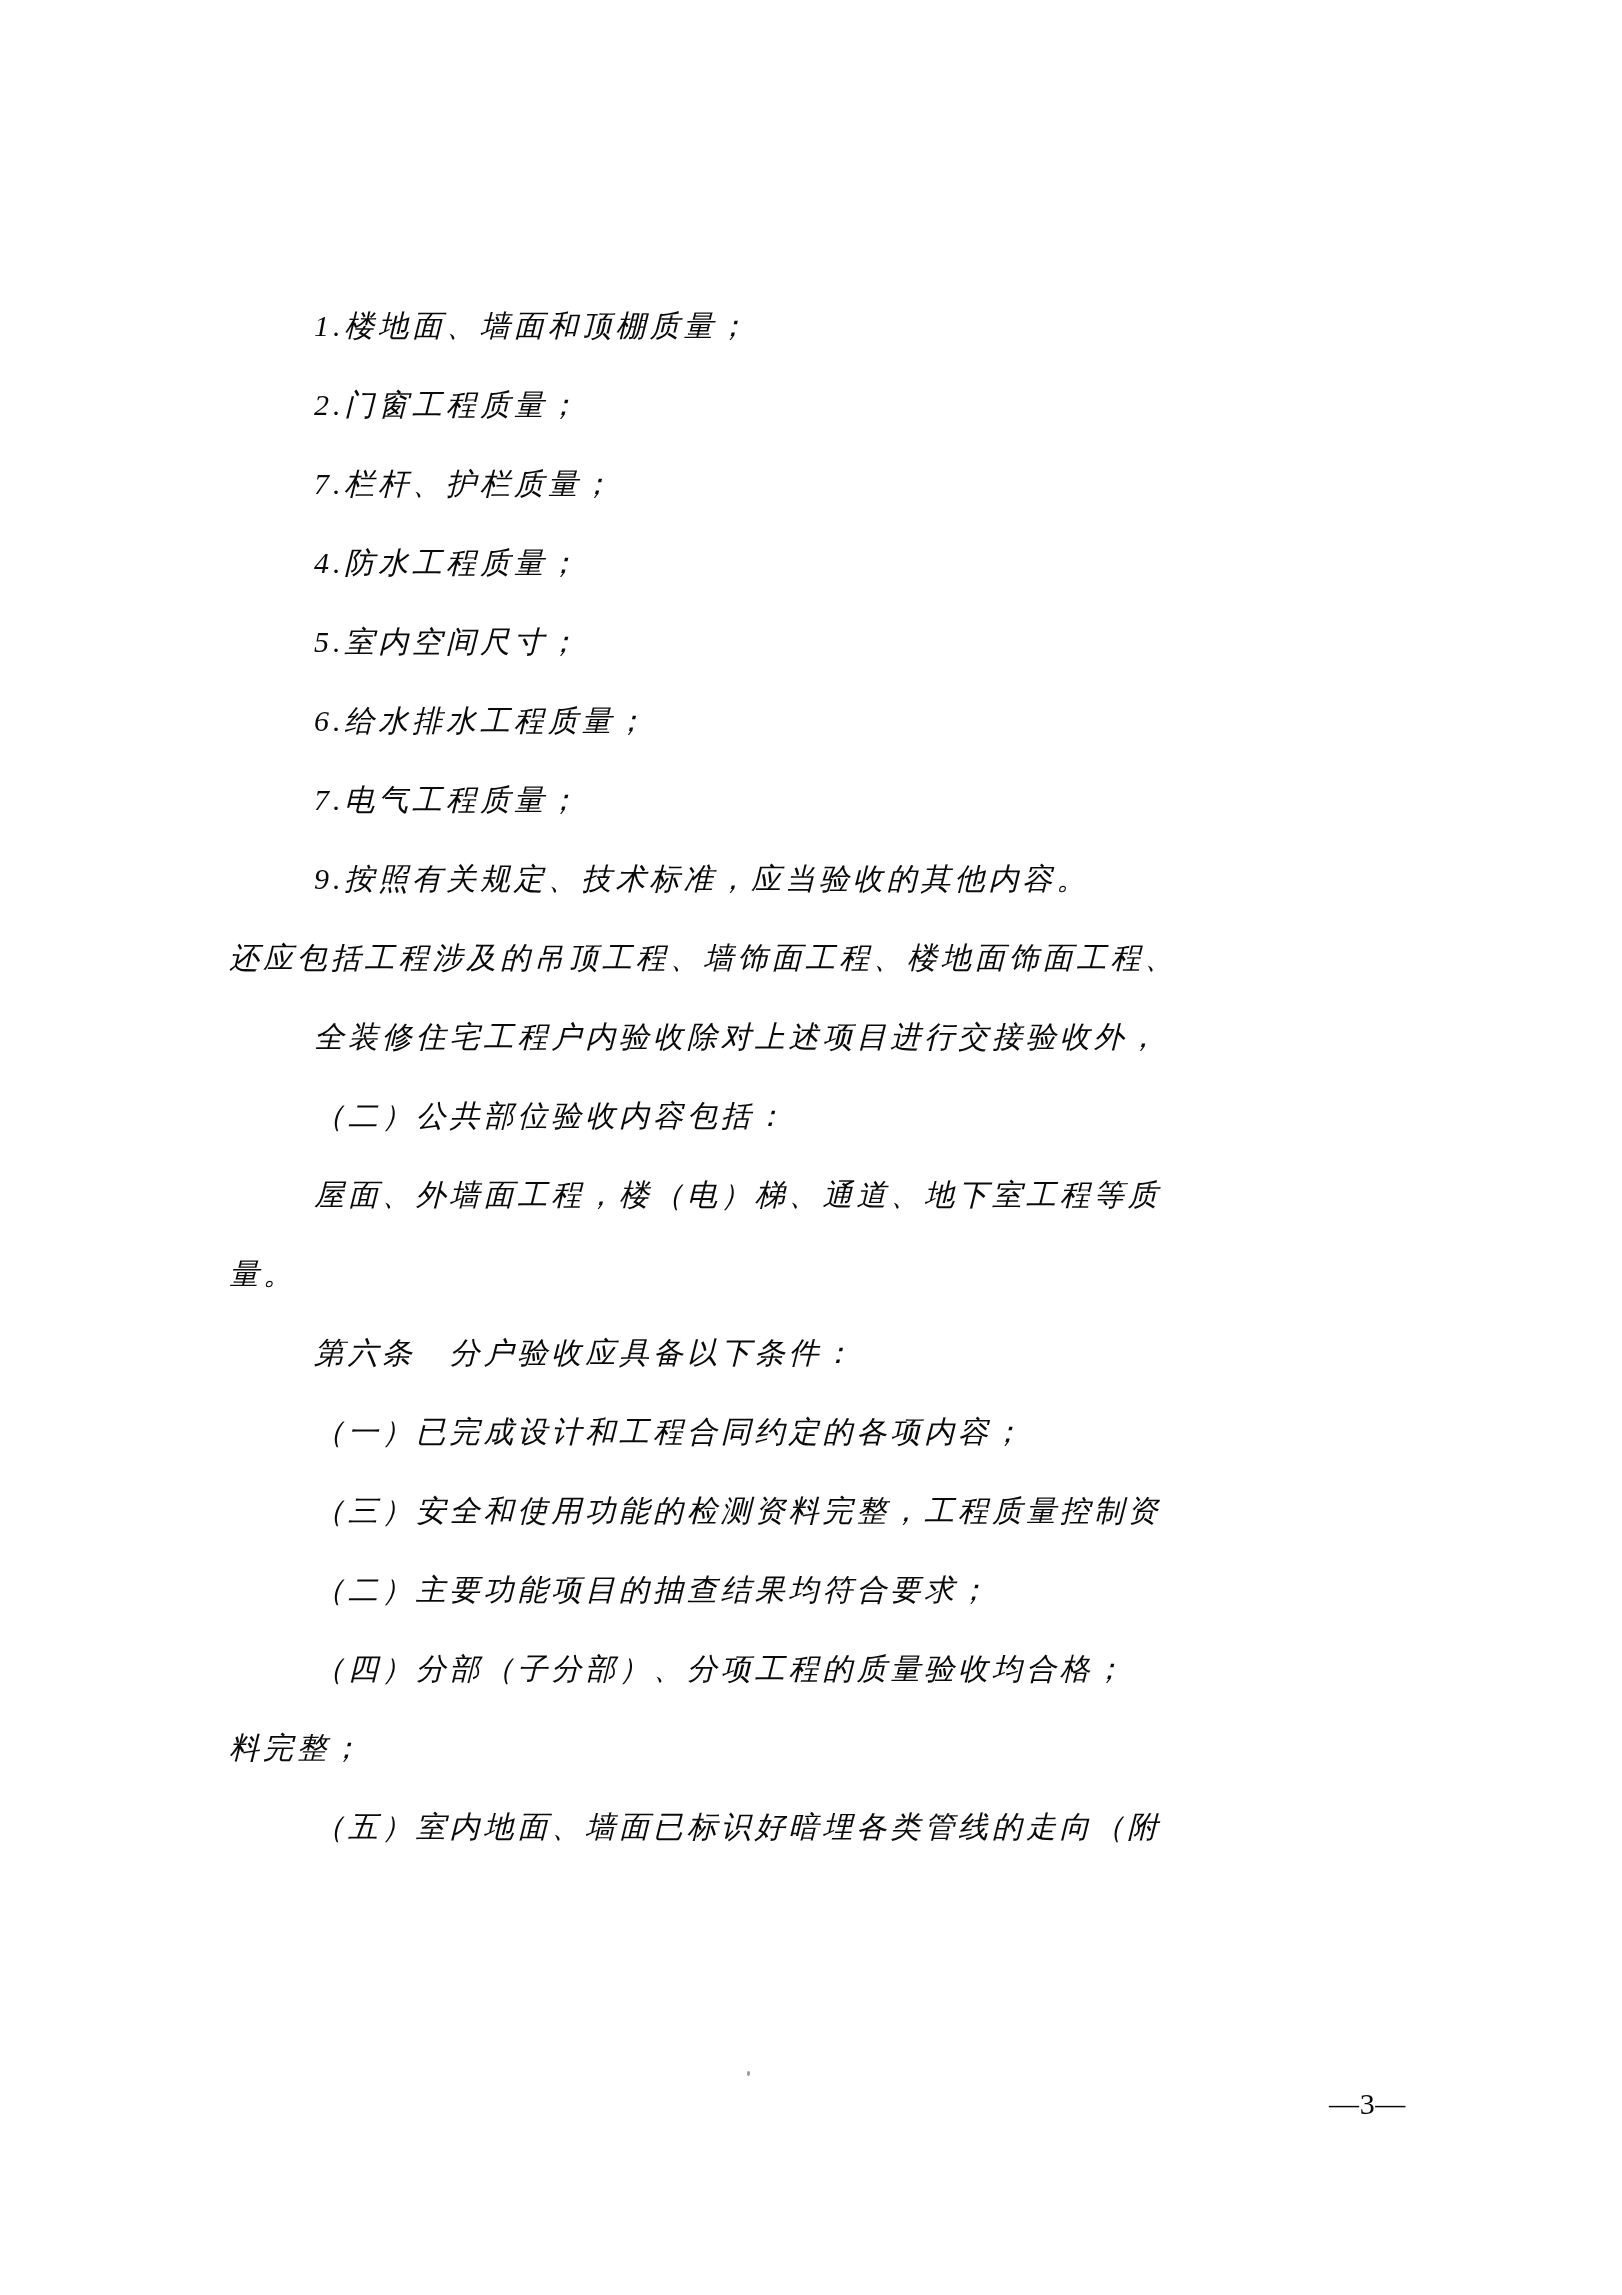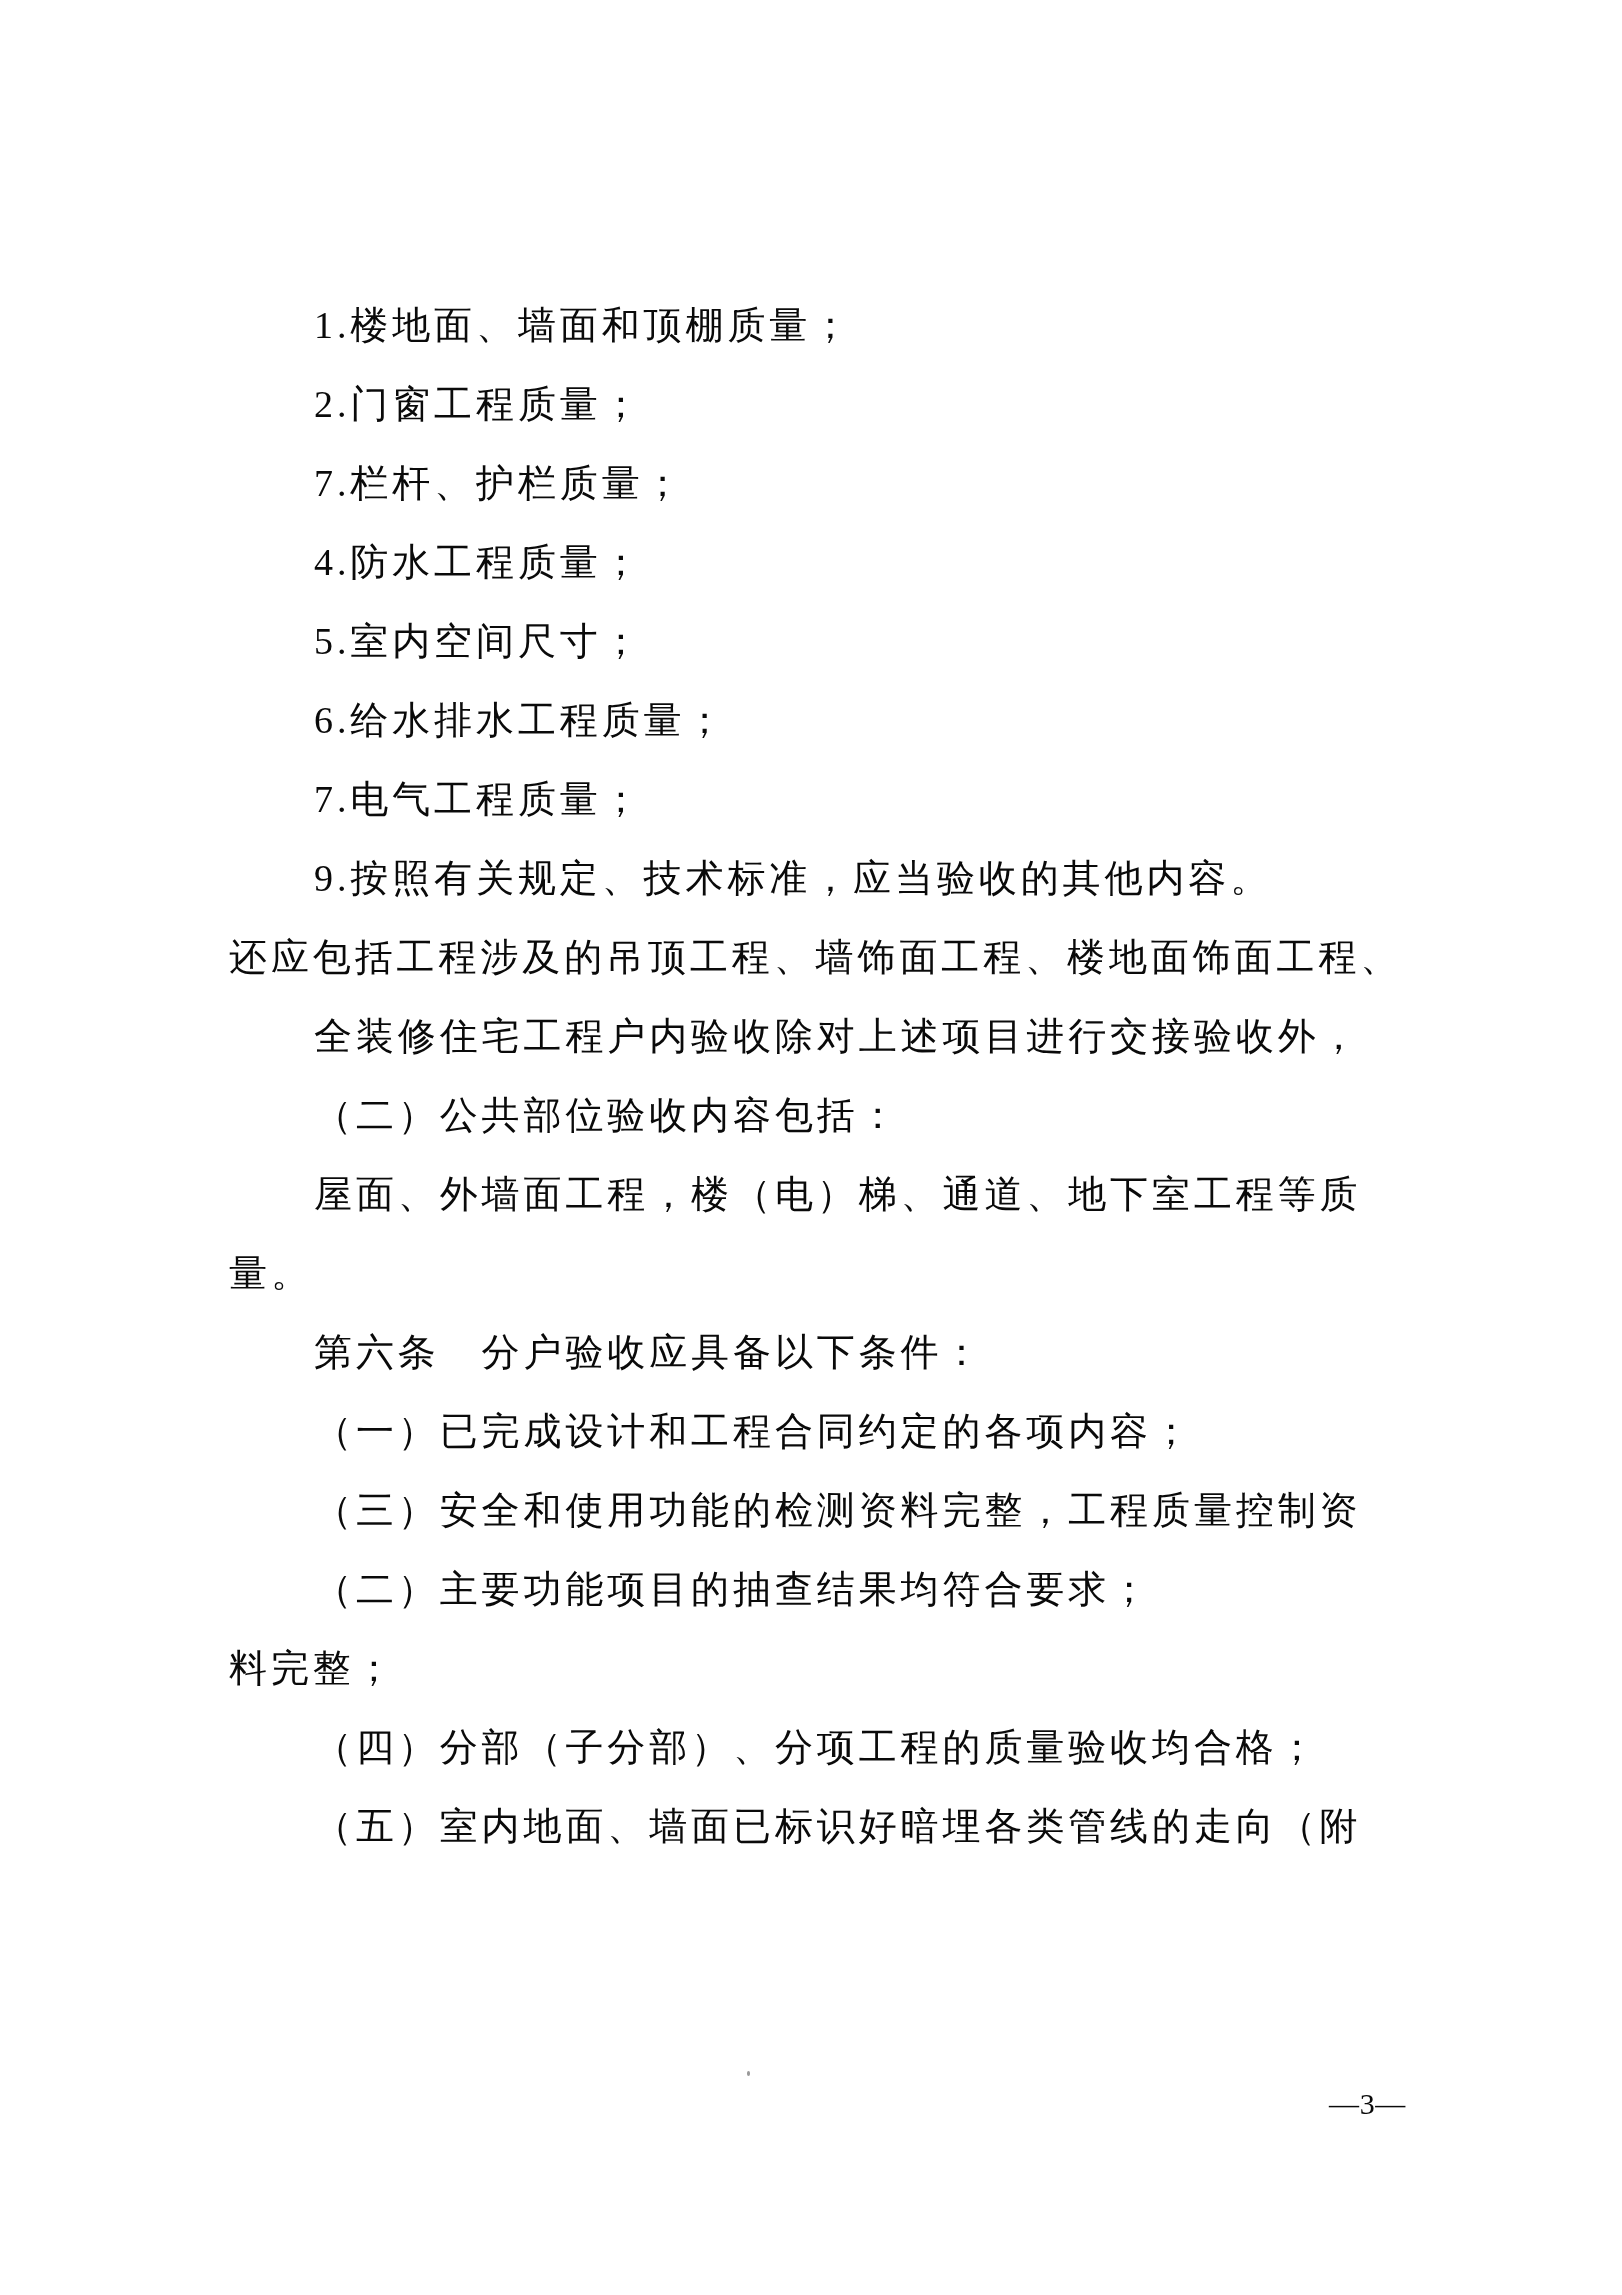--- a/index.html
+++ b/index.html
@@ -18,24 +18,25 @@
   }
   .content {
     position: absolute;
     left: 229px;
     top: 286px;
     width: 1197px;
   }
   .line {
     height: 79px;
     line-height: 79px;
-    font-size: 38px;
+    font-size: 30px;
     letter-spacing: 3.9px;
     white-space: nowrap;
     font-weight: 500;
+    font-style: italic;
   }
   .indent {
     text-indent: 85px;
   }
   .page-number {
     position: absolute;
     top: 2084px;
     left: 1302px;
     width: 131px;
     height: 39px;
@@ -70,22 +71,22 @@
     <div class="line indent">9.按照有关规定、技术标准，应当验收的其他内容。</div>
     <div class="line">还应包括工程涉及的吊顶工程、墙饰面工程、楼地面饰面工程、</div>
     <div class="line indent">全装修住宅工程户内验收除对上述项目进行交接验收外，</div>
     <div class="line indent">（二）公共部位验收内容包括：</div>
     <div class="line indent">屋面、外墙面工程，楼（电）梯、通道、地下室工程等质</div>
     <div class="line">量。</div>
     <div class="line indent">第六条　分户验收应具备以下条件：</div>
     <div class="line indent">（一）已完成设计和工程合同约定的各项内容；</div>
     <div class="line indent">（三）安全和使用功能的检测资料完整，工程质量控制资</div>
     <div class="line indent">（二）主要功能项目的抽查结果均符合要求；</div>
+    <div class="line indent">（四）分部（子分部）、分项工程的质量验收均合格；</div>
     <div class="line">料完整；</div>
-    <div class="line indent">（四）分部（子分部）、分项工程的质量验收均合格；</div>
     <div class="line indent">（五）室内地面、墙面已标识好暗埋各类管线的走向（附</div>
   </div>
 
   <div class="speck"></div>
 
   <div class="page-number">—3—</div>
 </div>
 
 
 </body></html>

